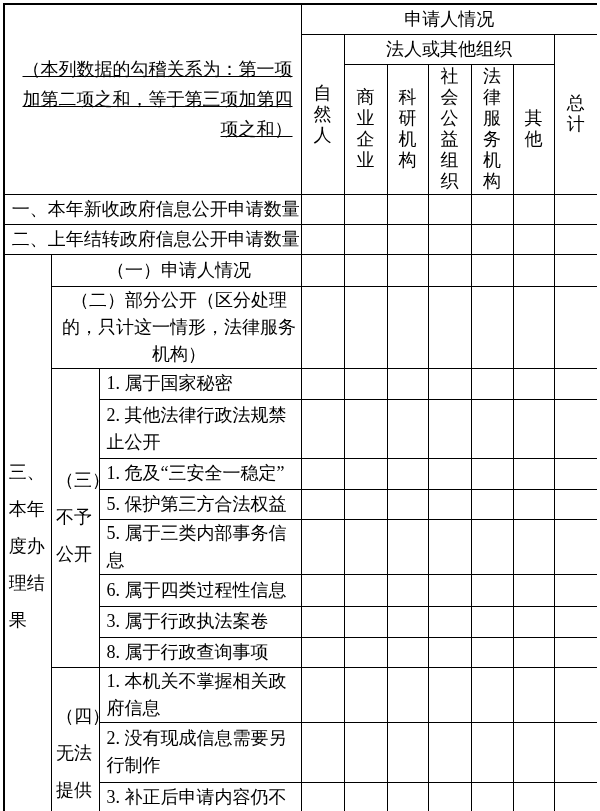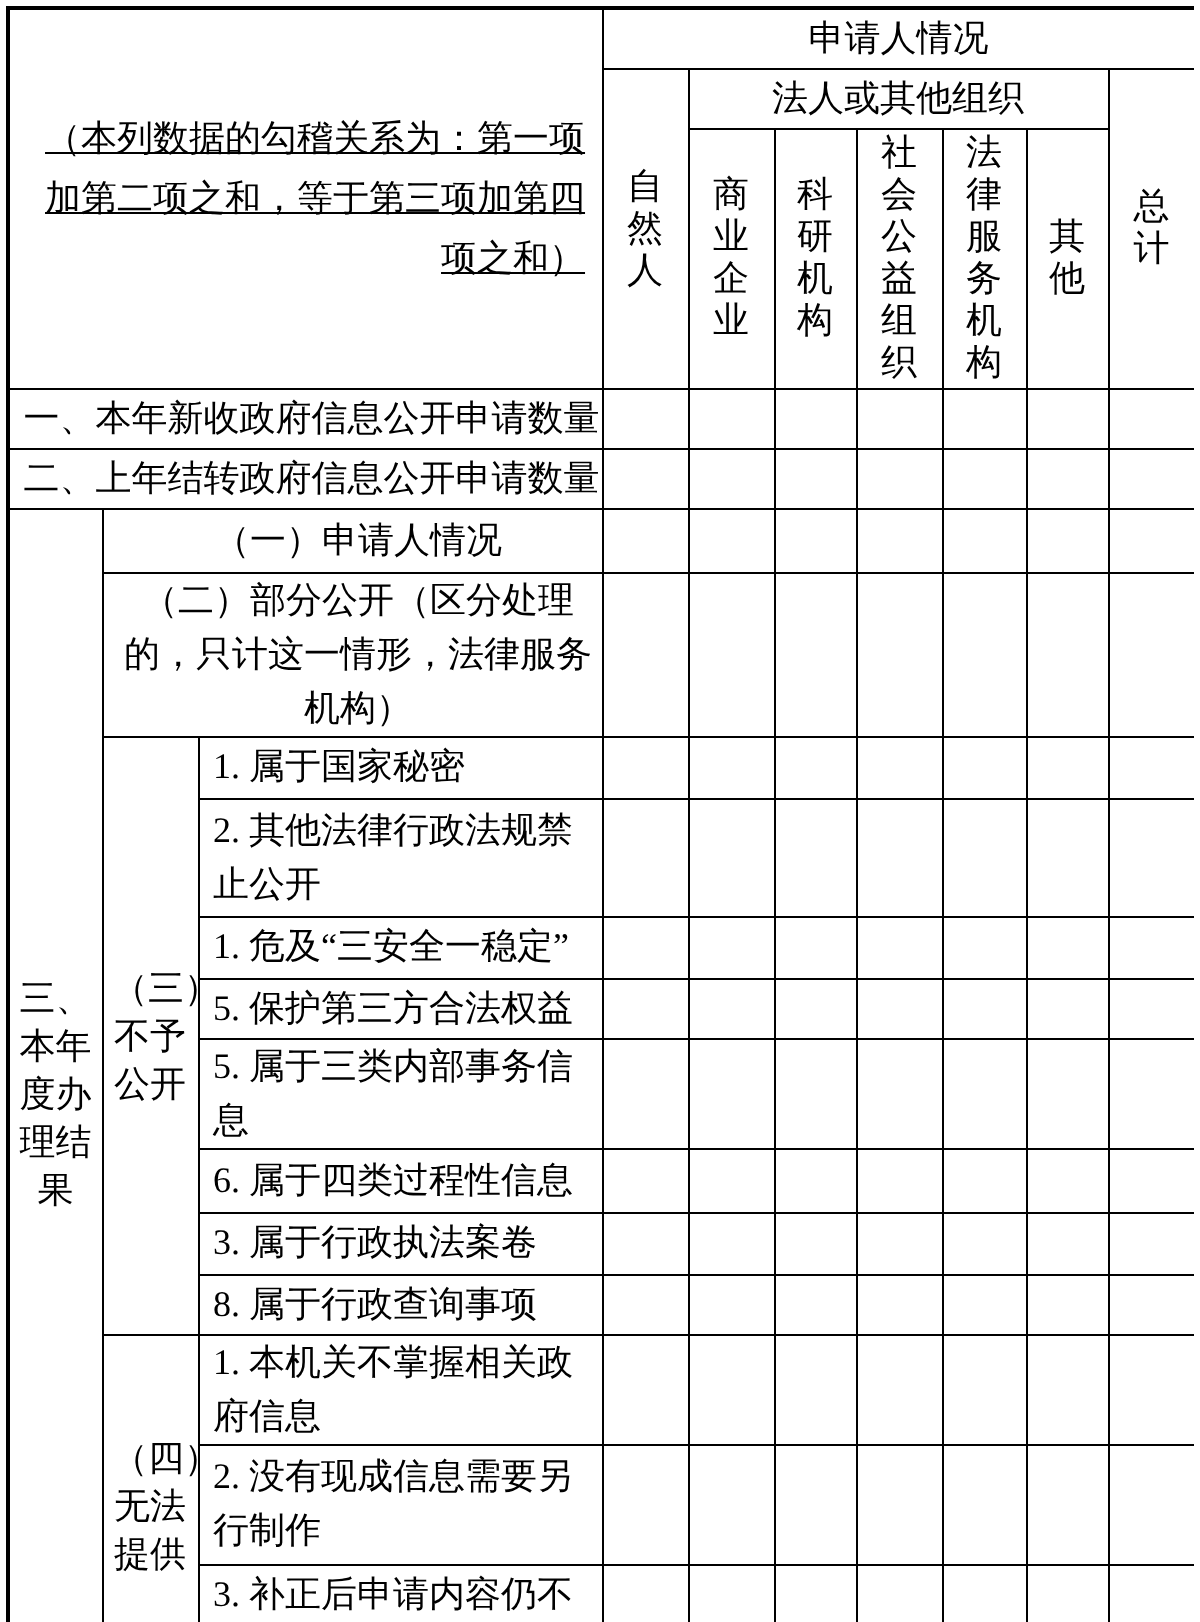--- a/index.html
+++ b/index.html
@@ -10,21 +10,21 @@
   
   .rh30{height:30px}.rh31{height:31px}.rh32{height:32px}.rh52{height:52px}
   .rh57{height:57px}.rh58{height:58px}.rh59{height:59px}.rh60{height:60px}.rh130{height:130px}
   
   .note{padding:4px 8px;line-height:30px;text-align:right;text-decoration:underline;}
   .ch{text-align:center;}
   .vstack{width:20px;margin:0 auto;word-break:break-all;line-height:21px;text-align:center;}
   .lbl{padding-left:6px;text-align:center;line-height:27px;}
   .item{padding-left:7px;padding-right:1px;text-align:left;line-height:27px;}
   .seccol{vertical-align:middle;}
-  .wrap2{width:38px;margin:0 auto;word-break:break-all;line-height:24px;text-align:center;}
+  .wrap2{width:38px;margin:0 auto;word-break:break-all;line-height:37px;text-align:left;}
 </style>
 </head>
 <body>
 
 <table>
   <colgroup>
     <col style="width:47px">
       <col style="width:48px">
       <col style="width:202px">
     <col style="width:43px">

